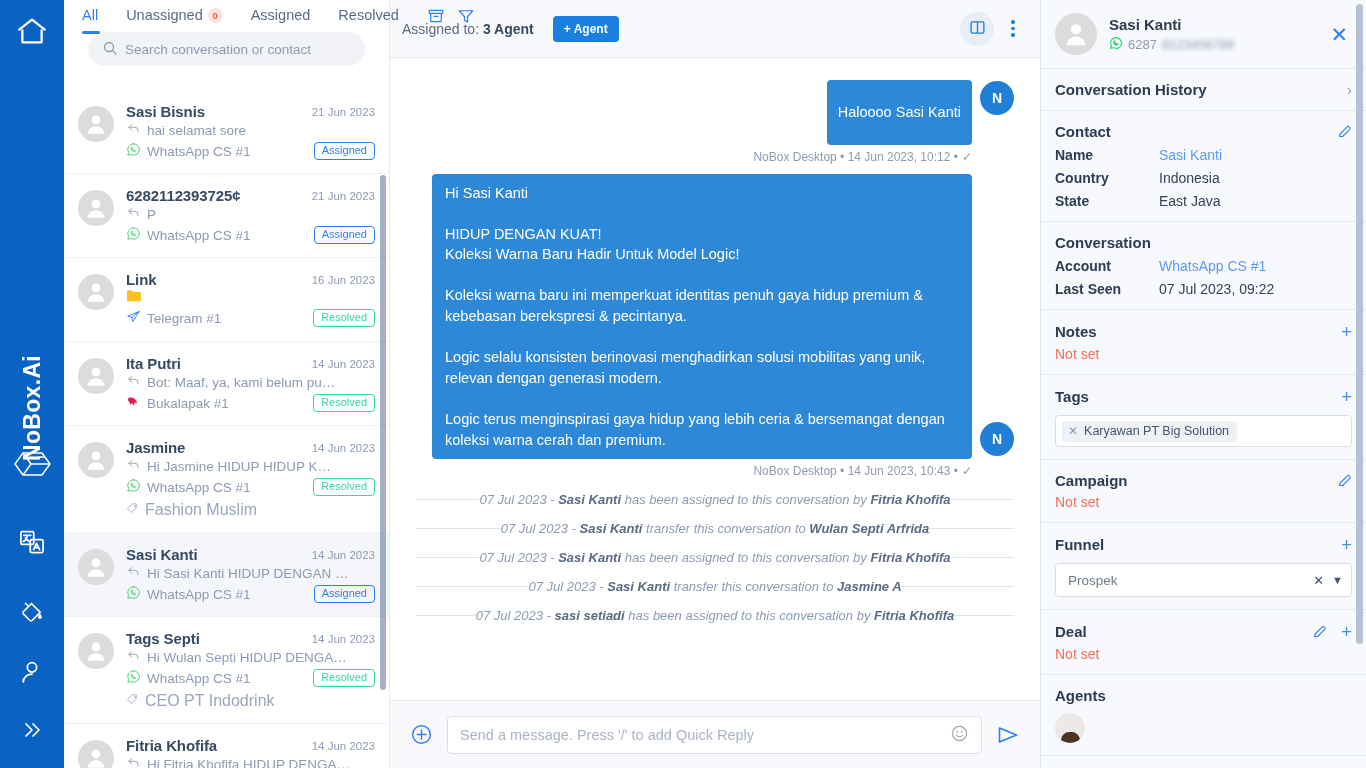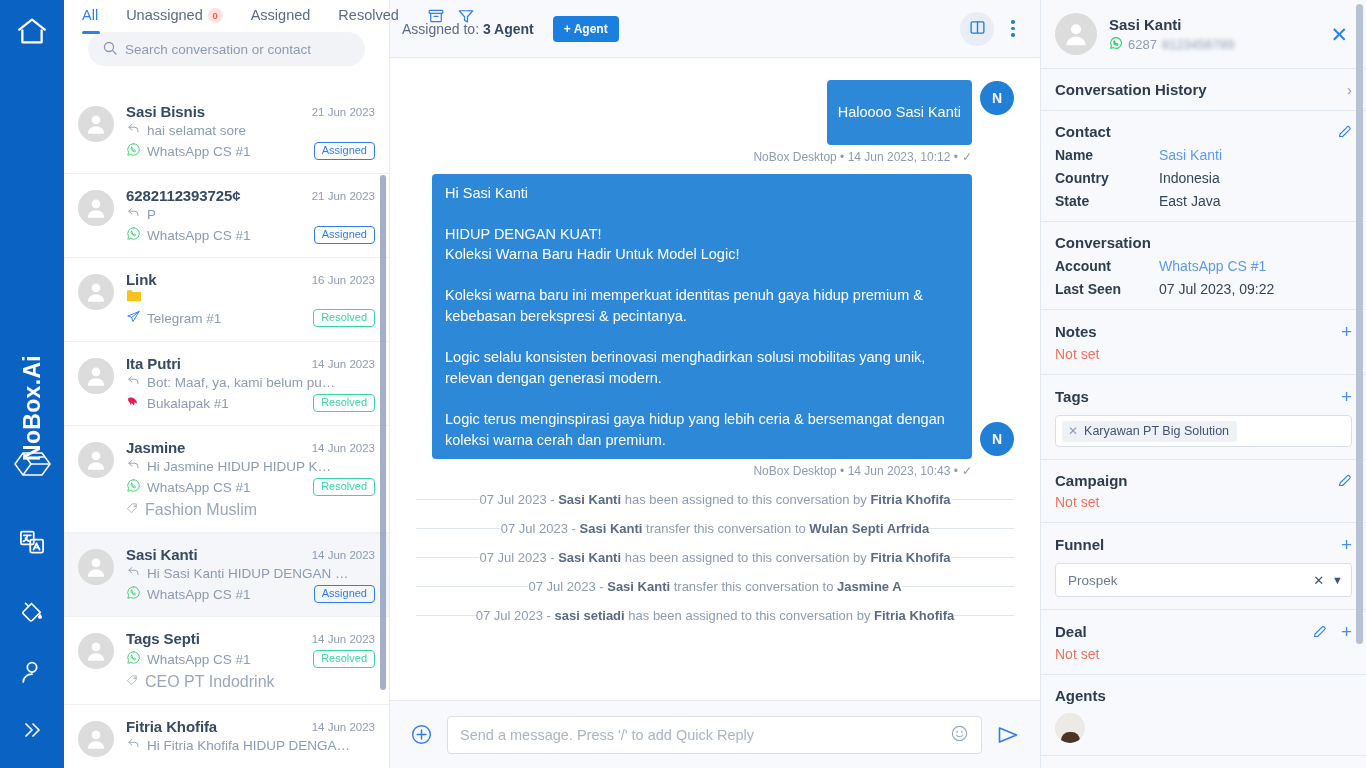--- a/index.html
+++ b/index.html
@@ -151,21 +151,21 @@
   }
   .bubble.small { padding:22px 11px; border-radius:4px; }
   .meta { font-size:12px; color:#8d9bb2; margin-top:5px; display:flex; align-items:center; gap:4px;}
   .meta .tick { color:#8d9bb2; font-size:12px; }
   .ava-n {
     flex:0 0 34px; width:34px; height:34px; border-radius:50%; background:#2180d6;
     color:#fff; font-size:14px; font-weight:600; display:flex; align-items:center;
     justify-content:center; margin-top:1px;
   }
   .sys {
-    display:flex; align-items:center; gap:0; margin:14px 0; color:#8d9bb2; font-size:13px;
+    display:flex; align-items:center; gap:0; margin:14px 0; color:#8d9bb2; font-size:13px;font-style:italic;
   }
   .sys .ln { flex:1; height:1px; background:#dfe5ee; }
   .sys .tx { white-space:nowrap; }
   .sys b { color:#5b6b85; font-weight:700; }
 
   .composer {
     flex:0 0 68px; height:68px; background:#f7f9fc; border-top:1px solid #e6eaf0;
     display:flex; align-items:center; gap:14px; padding:0 20px;
   }
   .plus-btn { cursor:pointer; display:flex; }
@@ -481,20 +481,27 @@
               <svg width="26" height="26" viewBox="0 0 24 24" fill="#ffffff">
                 <circle cx="12" cy="8.2" r="4"></circle>
                 <path d="M4.4 21c0-4.2 3.4-7 7.6-7s7.6 2.8 7.6 7z"></path>
               </svg>
             </div>
             <div class="body">
               <div class="row1">
                 <span class="nm">Tags Septi</span>
                 <span class="dt">14 Jun 2023</span>
               </div>
+              <div class="prev">
+                <span><svg width="15" height="15" viewBox="0 0 24 24" fill="none" stroke="#9aa7bb" stroke-width="1.6" stroke-linecap="round" stroke-linejoin="round">
+                    <path d="M9.5 5.5 L4.5 10 L9.5 14.5"></path>
+                    <path d="M4.5 10 H14 a5 5 0 0 1 5 5 v2"></path>
+                  </svg></span>
+                <span class="txt">Hi Wulan Septi HIDUP DENGA…</span>
+              </div>
               <div class="row3">
                 <span class="chan">
                   <span><svg width="15" height="15" viewBox="0 0 24 24" fill="none" stroke="#3fd06e" stroke-width="1.5" stroke-linecap="round" stroke-linejoin="round">
                       <path d="M12 2.8a9.2 9.2 0 0 0-7.9 13.9L2.9 21.2l4.7-1.2A9.2 9.2 0 1 0 12 2.8z"></path>
                       <path d="M8.6 8.2c.4-.1.8 0 1 .4l.7 1.3c.2.3.1.6-.1.8l-.5.5c.6 1.2 1.5 2 2.6 2.5l.5-.6c.2-.3.6-.3.9-.2l1.3.6c.4.2.5.6.4 1-.2.8-1 1.3-1.9 1.2-2.5-.3-5-2.8-5.4-5.3-.1-.9.3-1.7 1.1-2"></path>
                     </svg></span>
                   <span>WhatsApp CS #1</span>
                 </span>
                 <span class="pill resolved">Resolved</span>
               </div>

